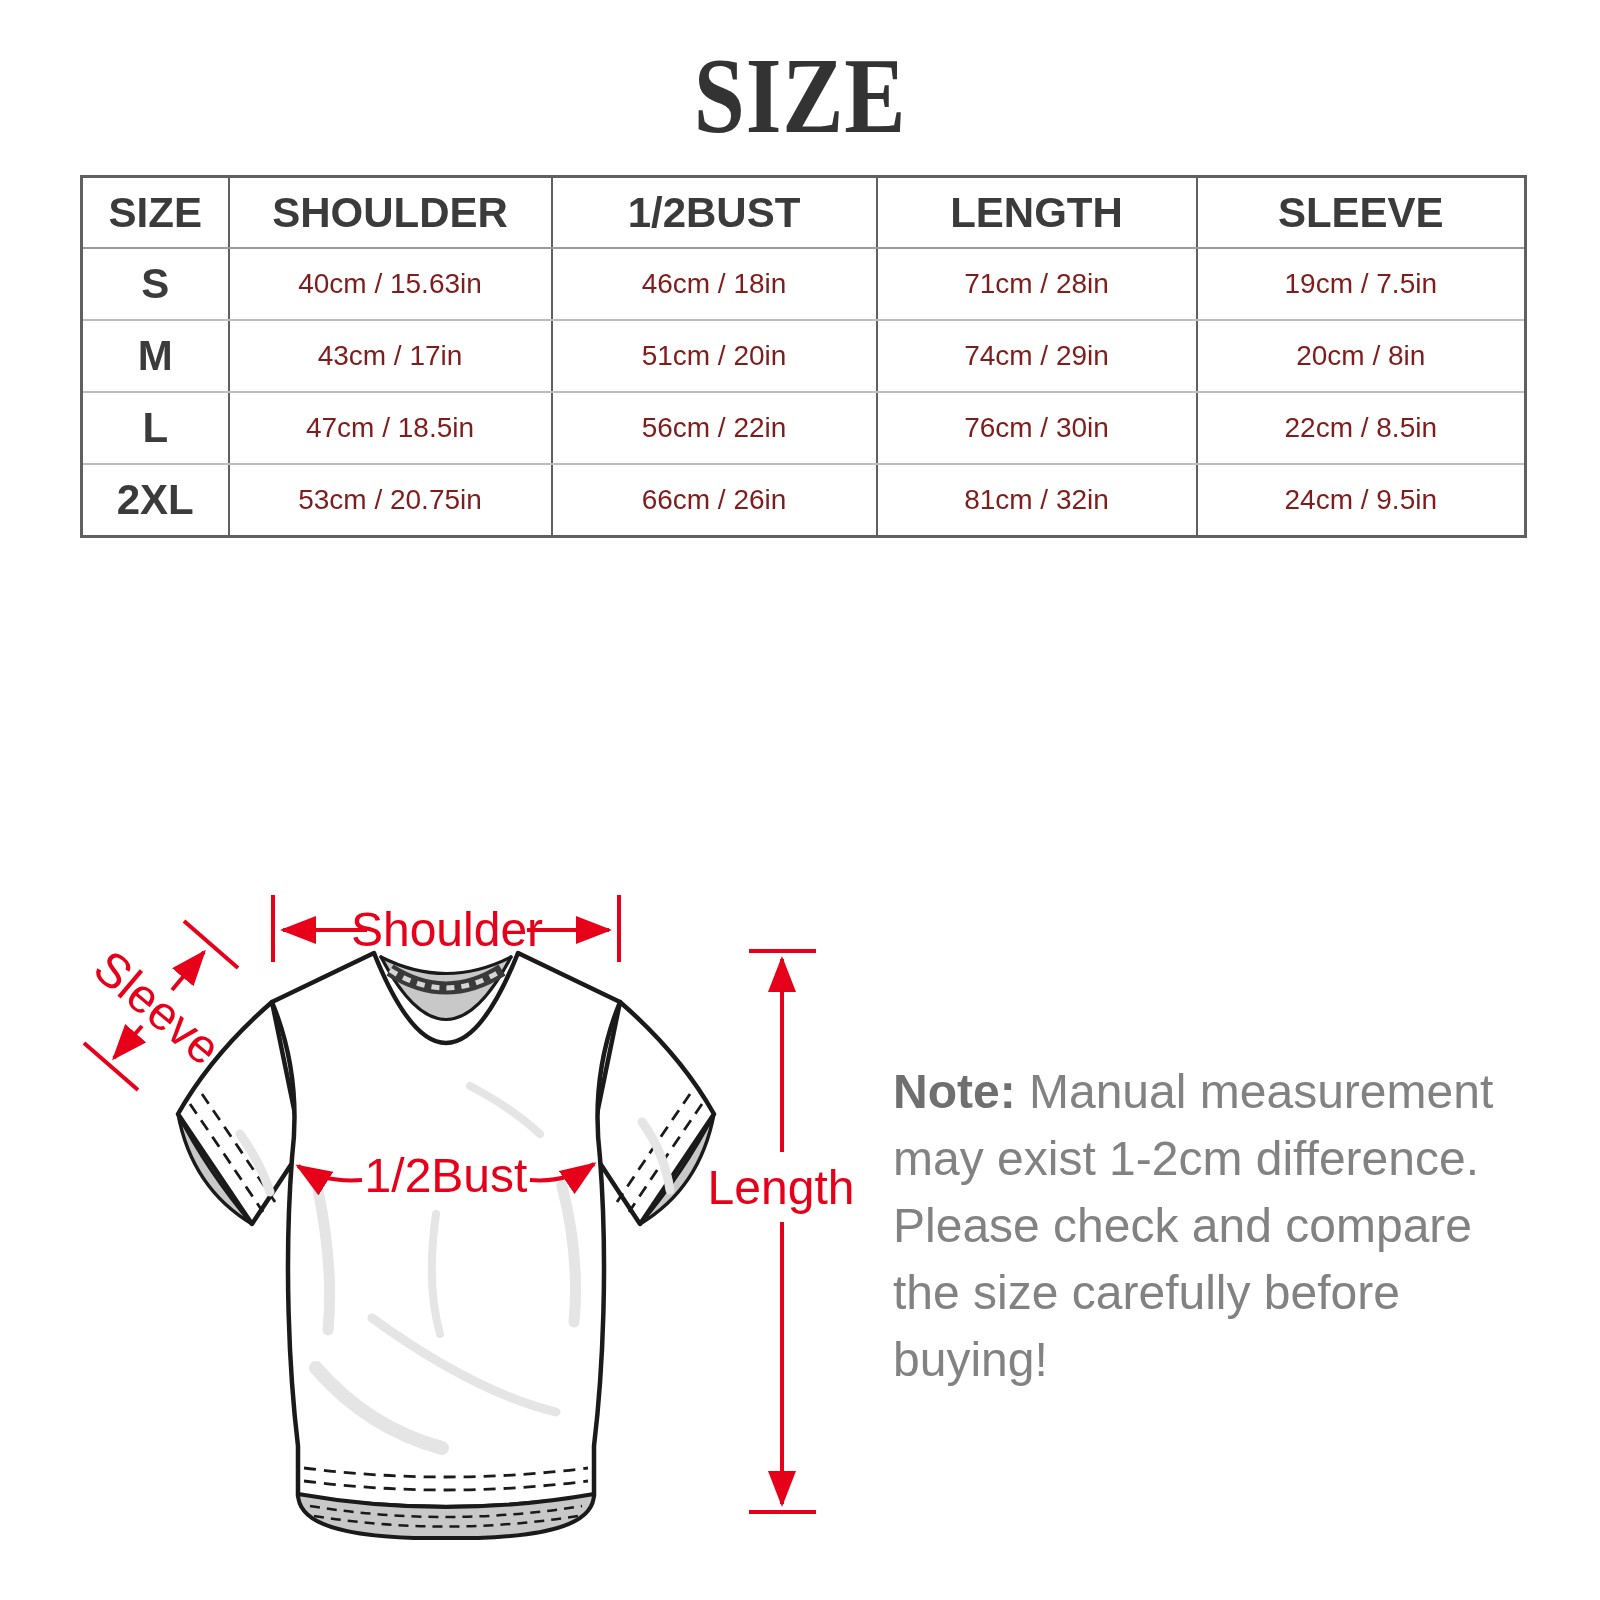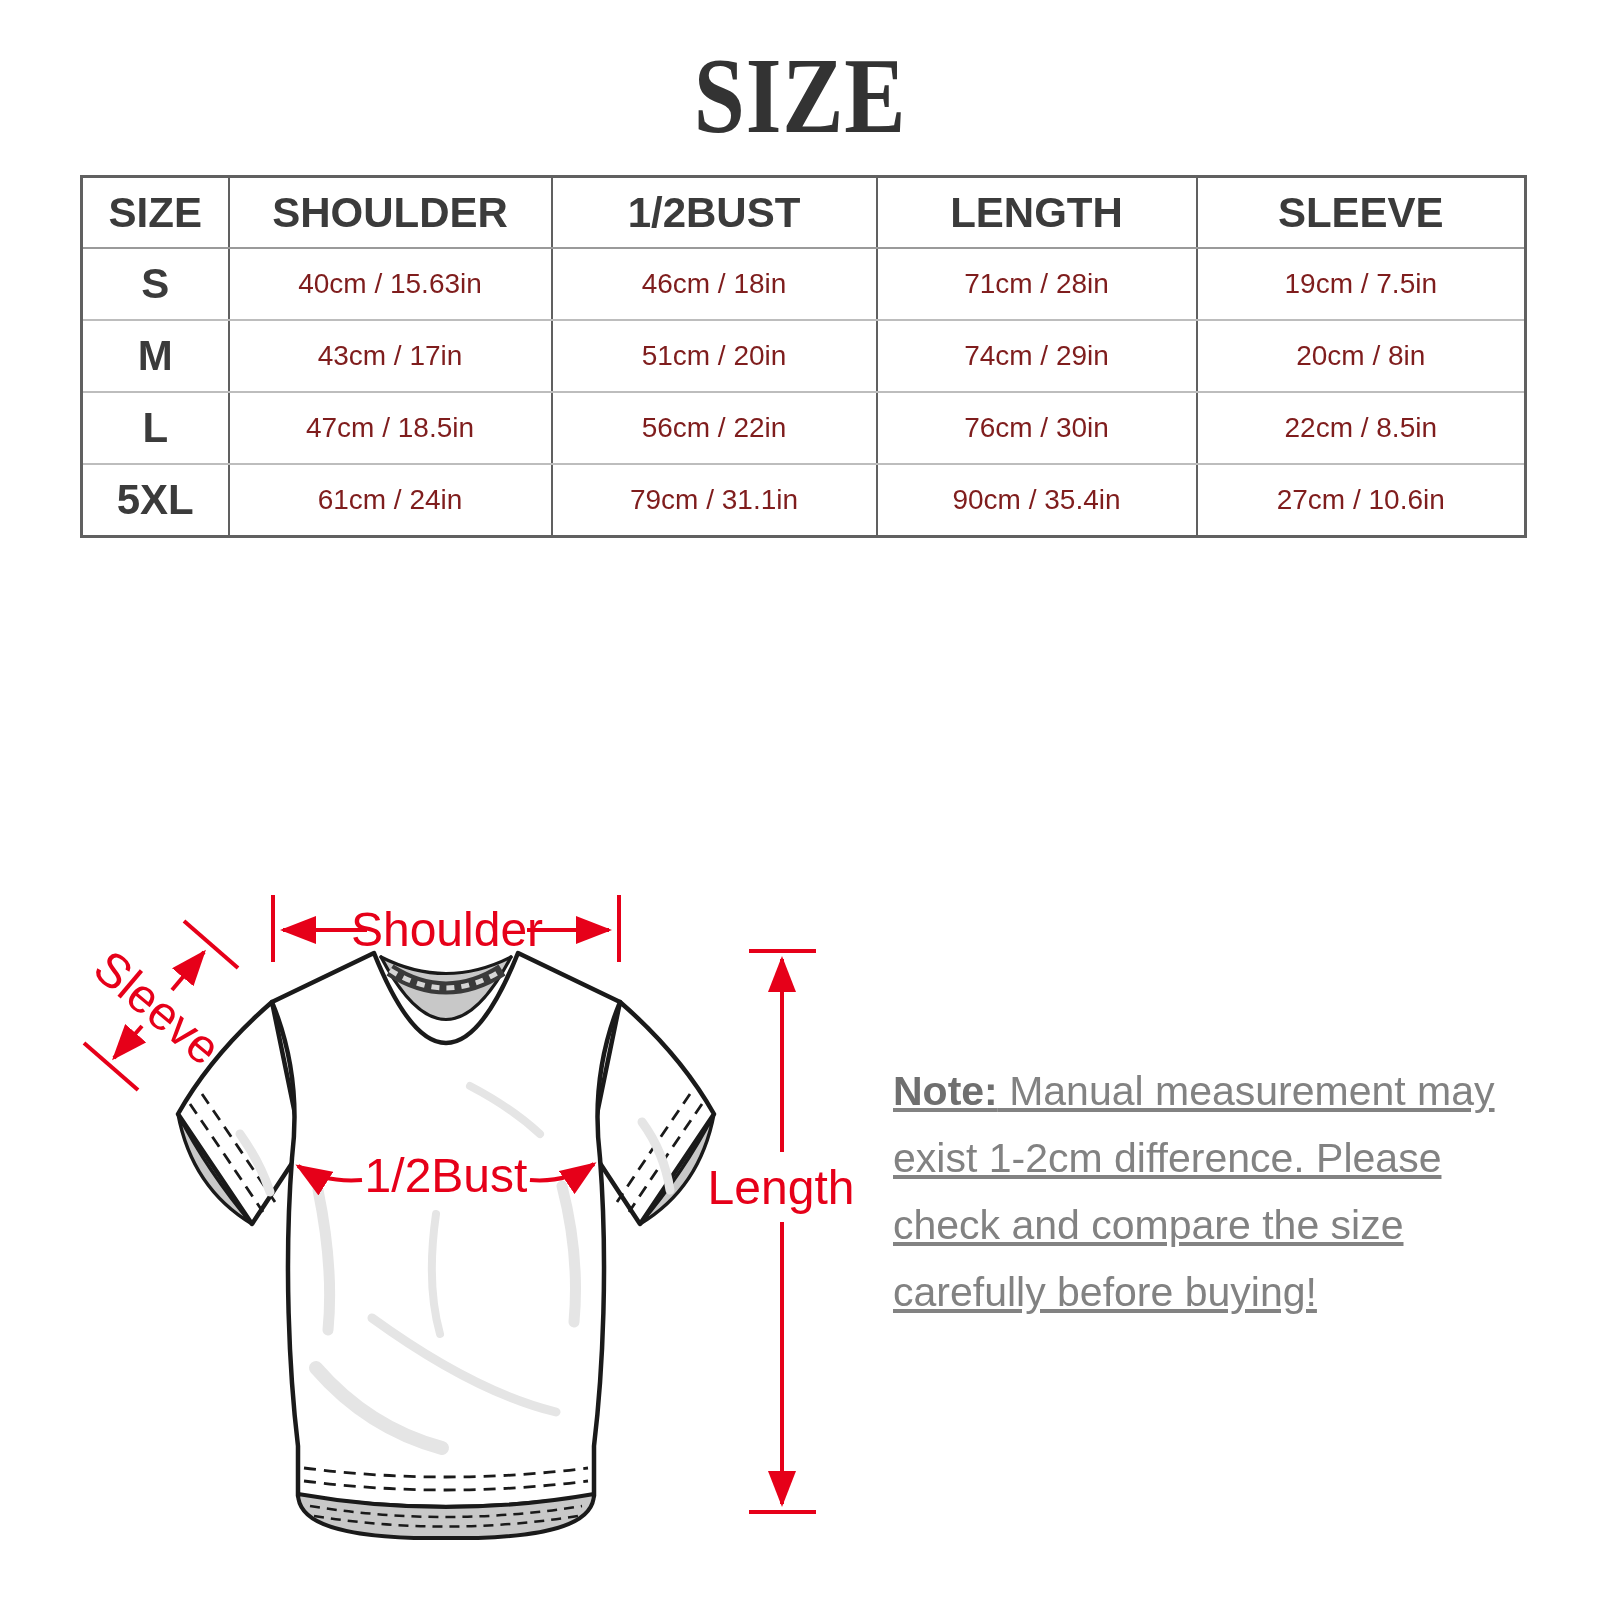--- a/index.html
+++ b/index.html
@@ -31,21 +31,21 @@
   table.size-table td{font-size:28px;color:#7f1d1d;}
   table.size-table td.size-col{font-weight:bold;color:#3b3b3b;font-size:42px;}
   col.c-size{width:147px;}
   col.c-shoulder{width:323px;}
   col.c-bust{width:325px;}
   col.c-length{width:320px;}
   col.c-sleeve{width:329px;}
   svg.diagram{position:absolute;left:0;top:0;}
   .note{
     position:absolute;left:893px;top:1058px;width:636px;
-    font-size:41px;line-height:67px;color:#828282;text-decoration:underline;
+    font-size:48px;line-height:67px;color:#828282;
   }
   .note b{color:#6f6f6f;font-weight:bold;}
   
   .outline{fill:none;stroke:#1a1a1a;stroke-width:4.5;stroke-linejoin:round;stroke-linecap:round;}
   .outline-thin{fill:none;stroke:#1a1a1a;stroke-width:3.2;stroke-linecap:round;}
   .fillwhite{fill:#ffffff;}
   .fillgray{fill:#c8c8c8;}
   .stitch{fill:none;stroke:#1a1a1a;stroke-width:2.8;stroke-dasharray:12 8;stroke-linecap:butt;}
   .fold{fill:none;stroke:#e5e5e5;stroke-width:11;stroke-linecap:round;}
   .red-line{fill:none;stroke:#e60019;stroke-width:4;stroke-linecap:butt;}
@@ -89,25 +89,25 @@
         <td>20cm / 8in</td>
       </tr>
       <tr>
         <td class="size-col">L</td>
         <td>47cm / 18.5in</td>
         <td>56cm / 22in</td>
         <td>76cm / 30in</td>
         <td>22cm / 8.5in</td>
       </tr>
       <tr>
-        <td class="size-col">5XL</td>
-        <td>61cm / 24in</td>
-        <td>79cm / 31.1in</td>
-        <td>90cm / 35.4in</td>
-        <td>27cm / 10.6in</td>
+        <td class="size-col">2XL</td>
+        <td>53cm / 20.75in</td>
+        <td>66cm / 26in</td>
+        <td>81cm / 32in</td>
+        <td>24cm / 9.5in</td>
       </tr>
     </tbody>
 </table>
 
 <svg class="diagram" width="1600" height="1600" viewBox="0 0 1600 1600">
   <defs>
     <marker id="arr" markerUnits="userSpaceOnUse" markerWidth="36" markerHeight="28" refX="33" refY="14" orient="auto">
       <path d="M0,0 L36,14 L0,28 Z" fill="#e60019"></path>
     </marker>
   </defs>

